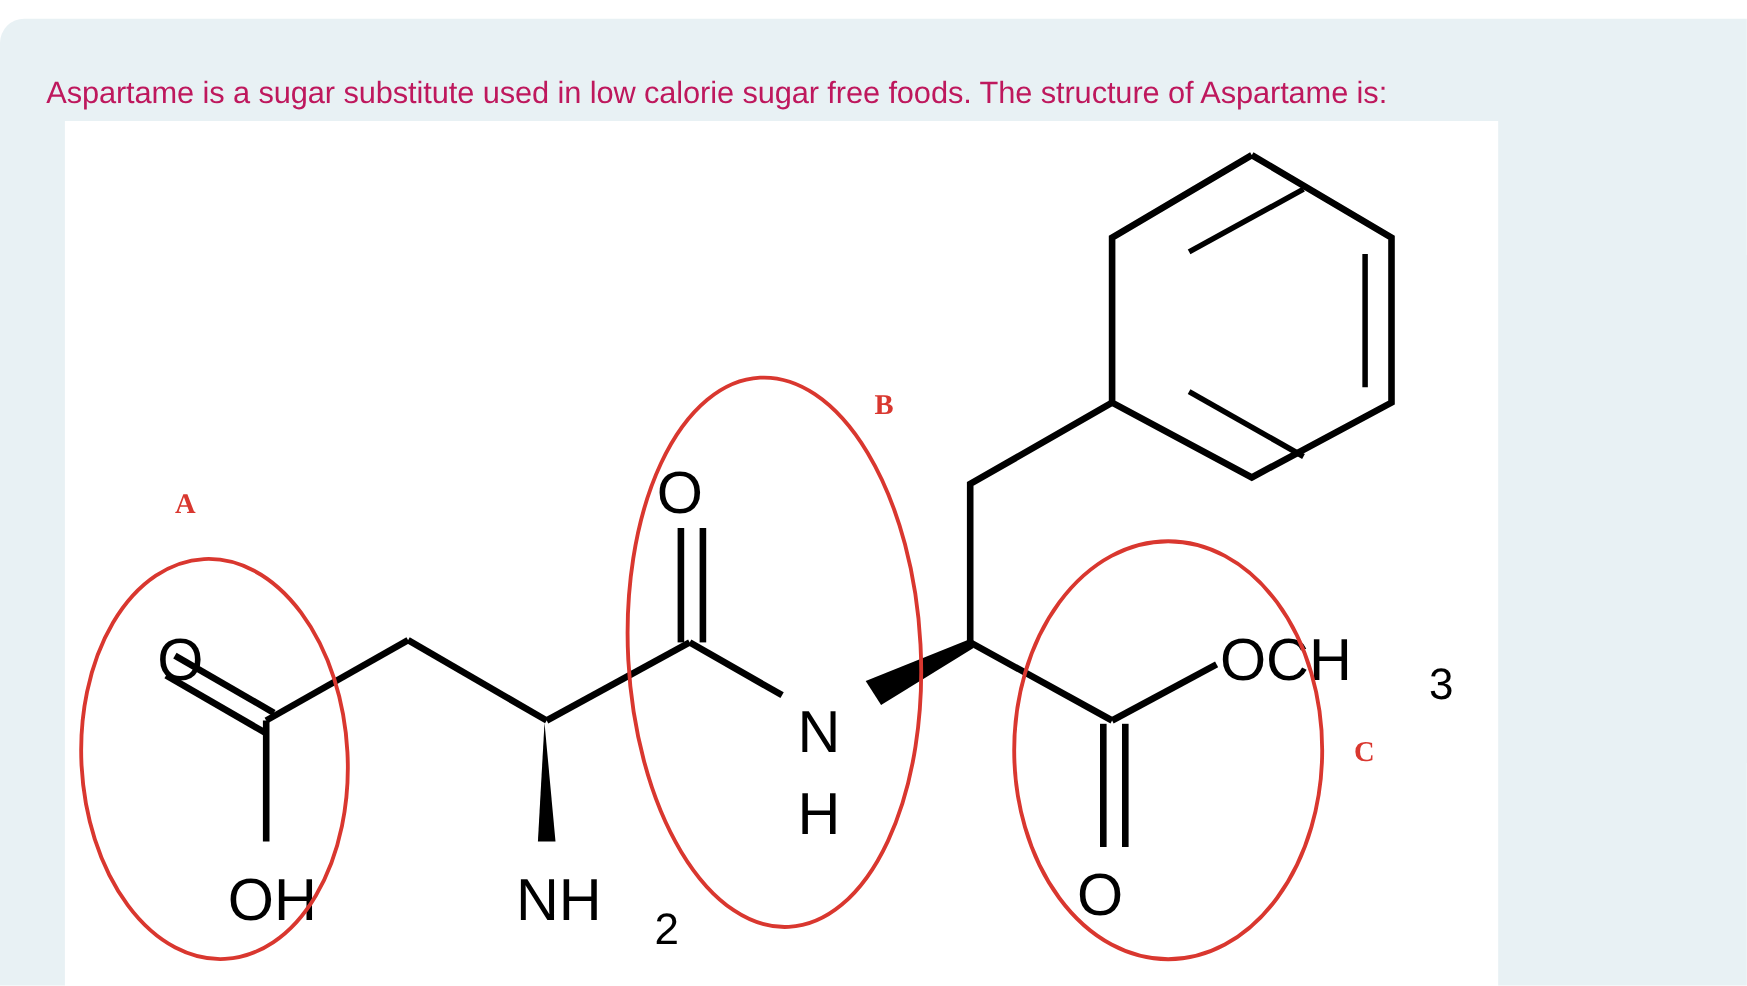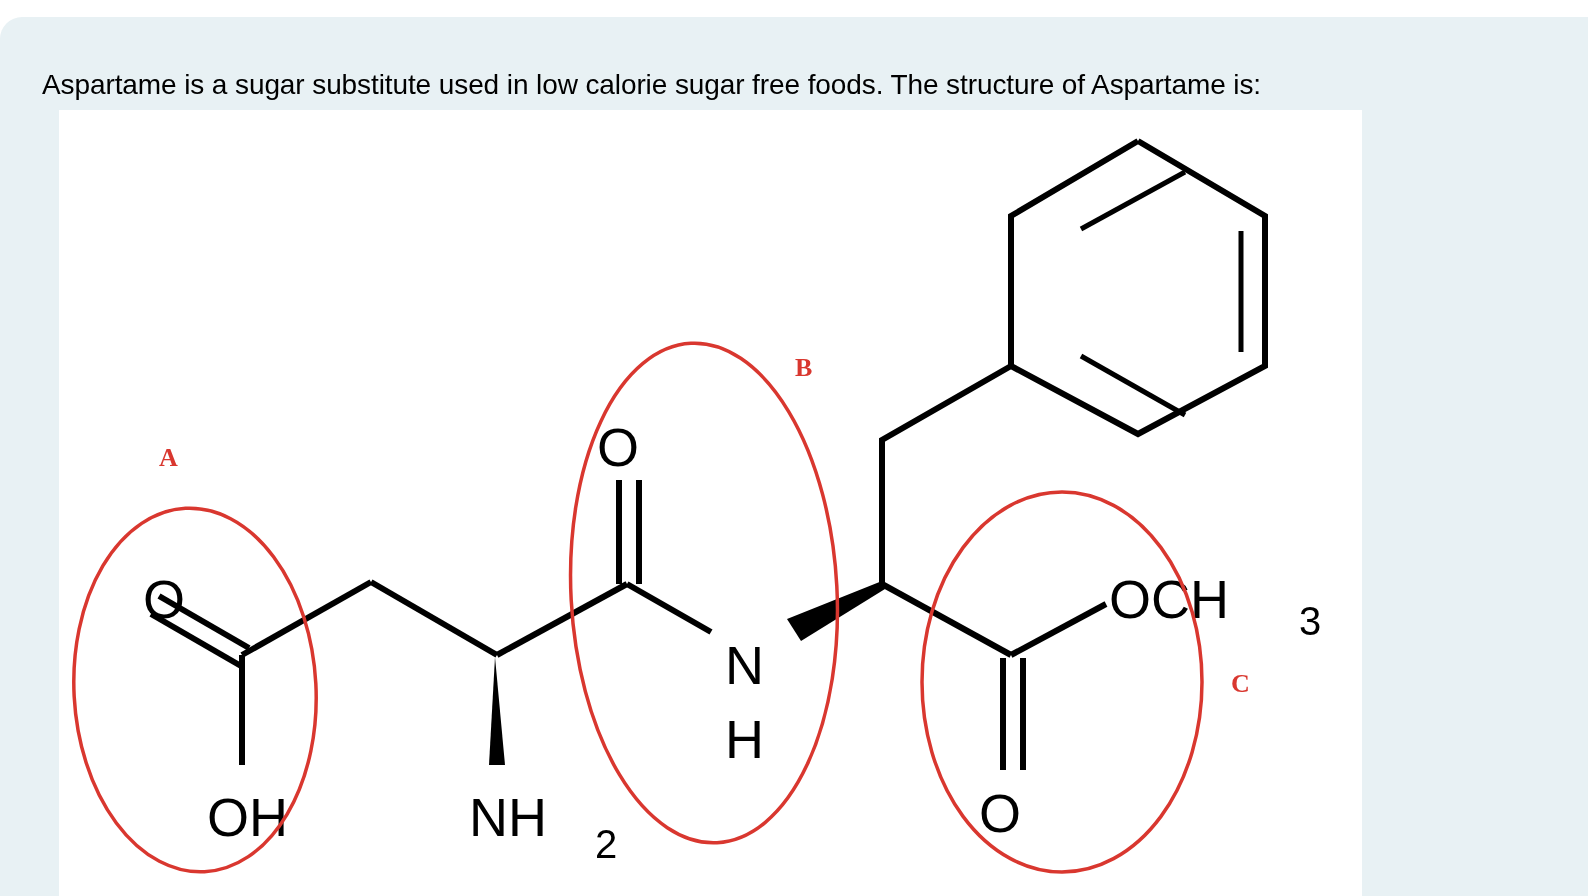--- a/index.html
+++ b/index.html
@@ -19,21 +19,21 @@
       background: #e8f1f4;
       border-top-left-radius: 22px;
     }
     .question-text {
       position: absolute;
       left: 42px;
       top: 50px;
       font-family: "Liberation Sans", "DejaVu Sans", sans-serif;
       font-size: 28px;
       line-height: 36px;
-      color: #000000;
+      color: #be185d;
       white-space: nowrap;
       letter-spacing: -0.1px;
     }
     .figure {
       position: absolute;
       left: 59px;
       top: 93px;
       width: 1303px;
       height: 787px;
       background: #ffffff;

